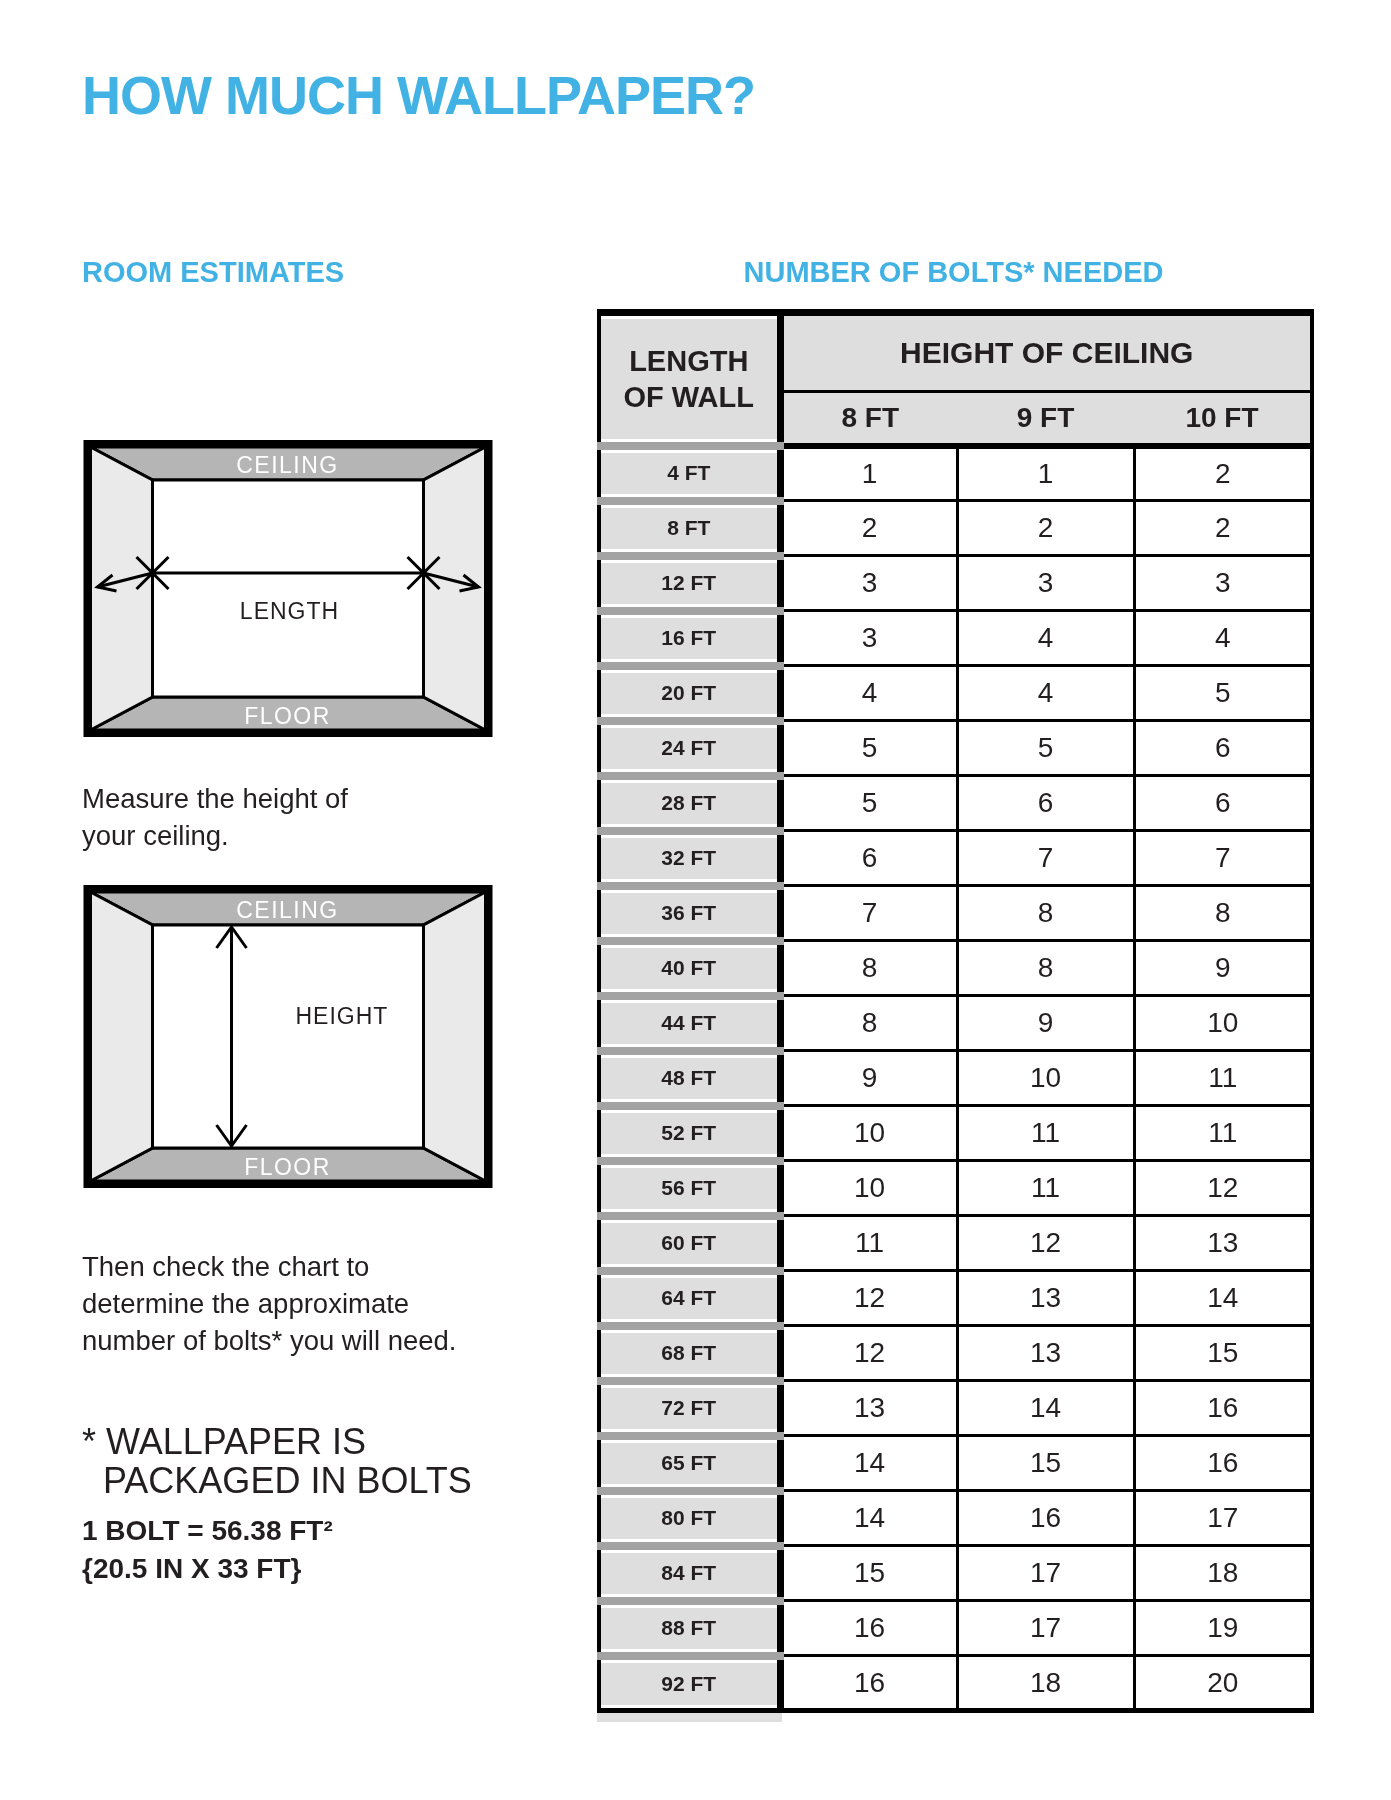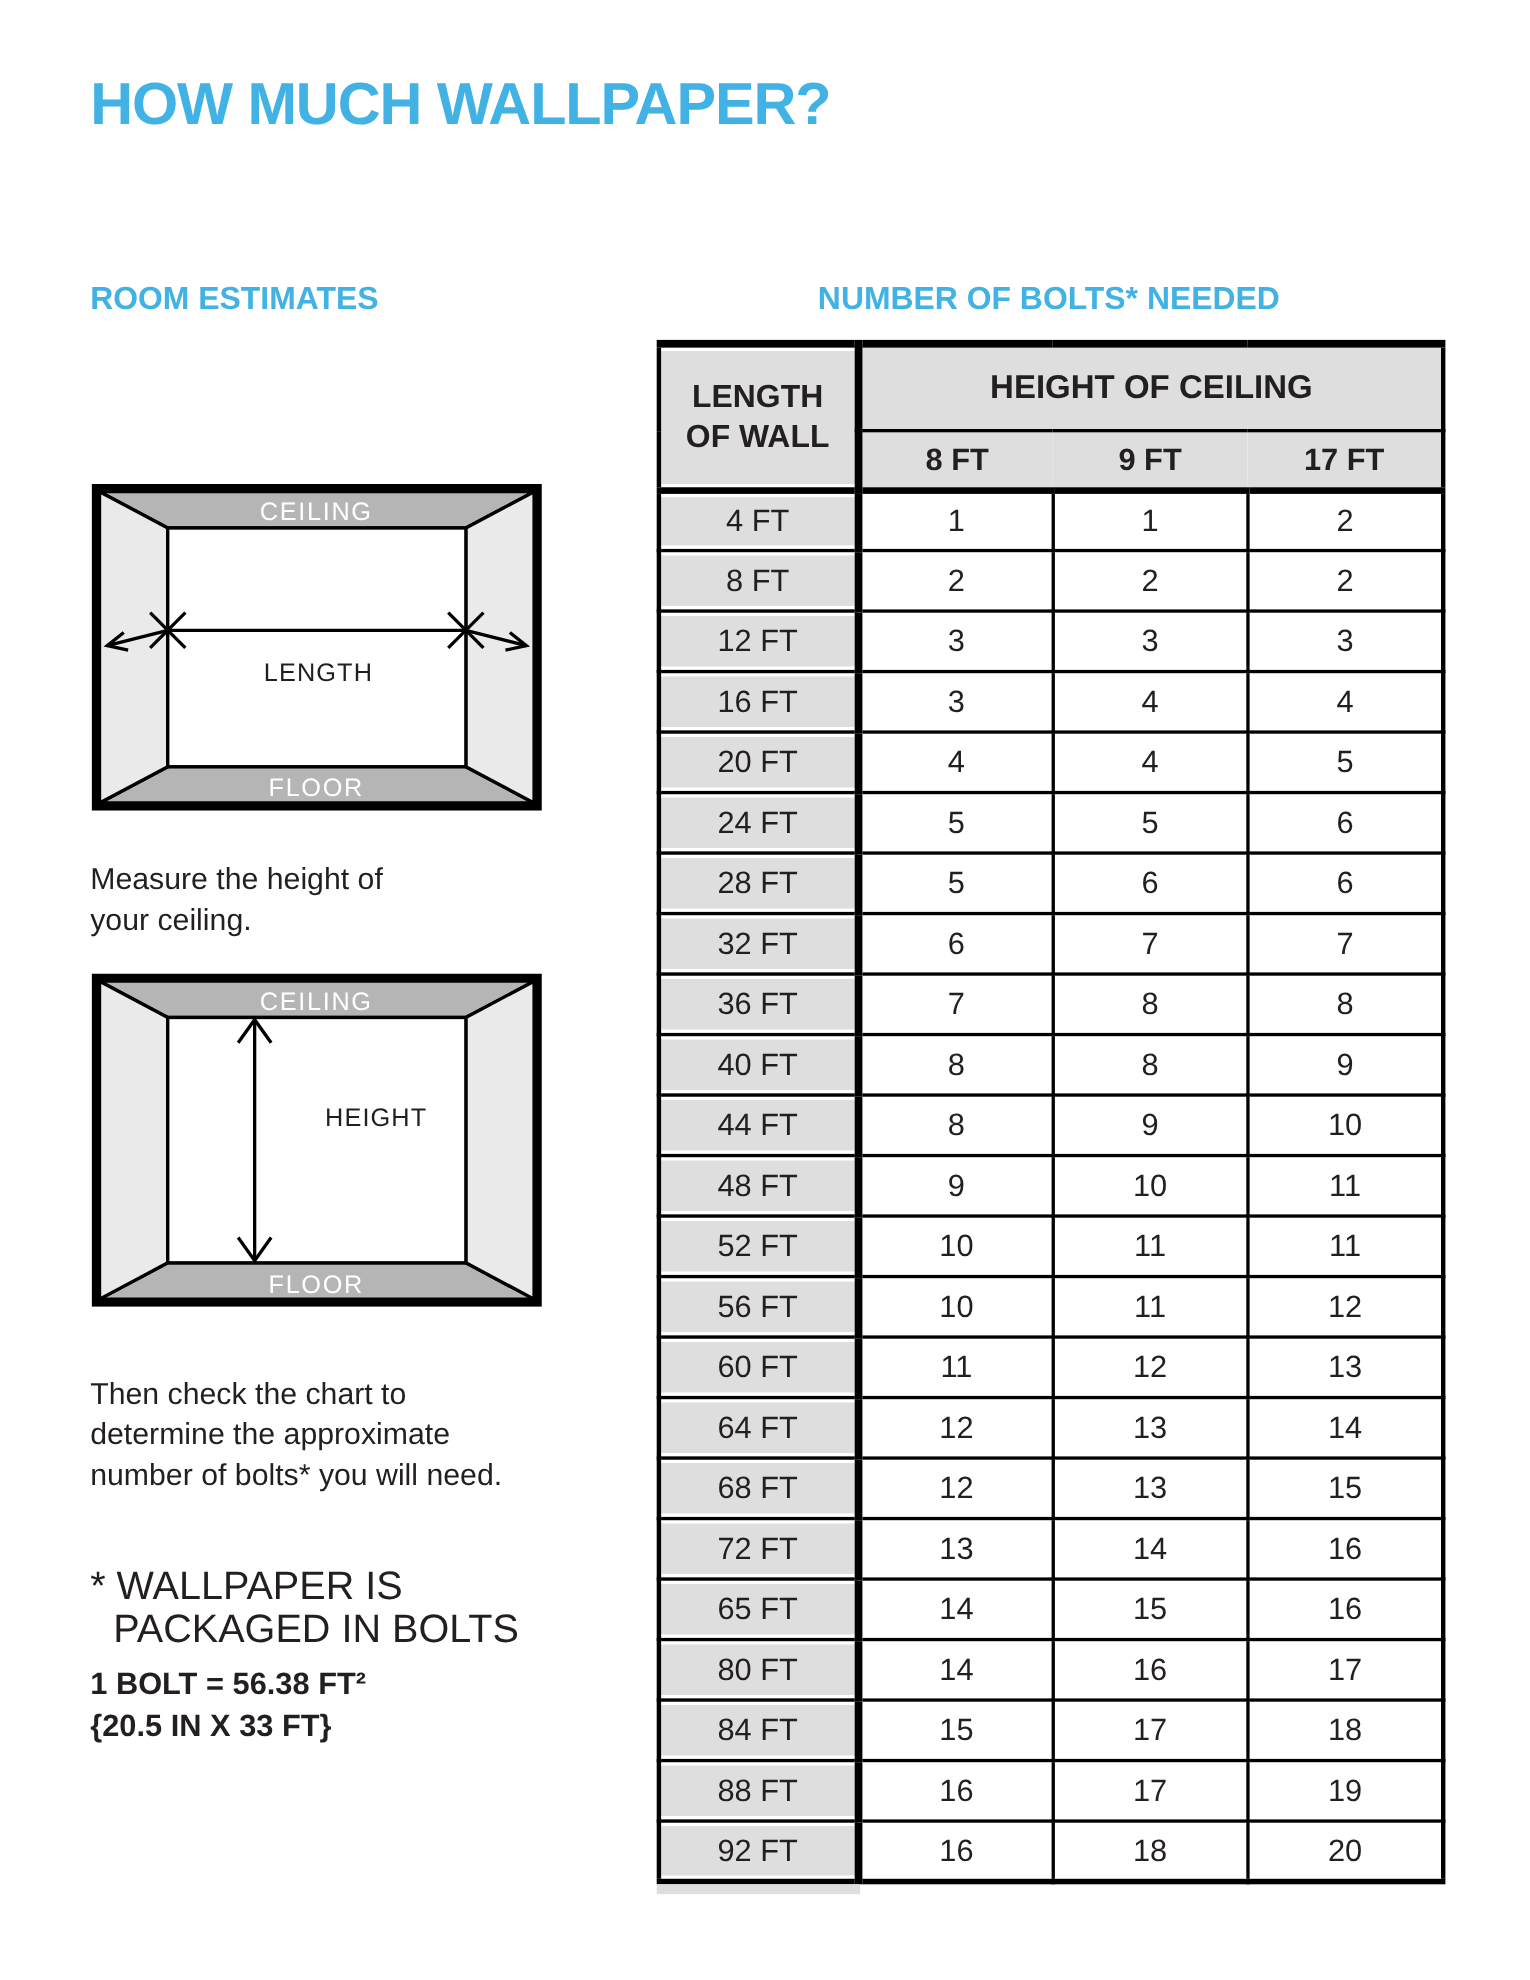--- a/index.html
+++ b/index.html
@@ -36,22 +36,22 @@
   th.corner{
     background:var(--header-gray,#dedede);font-size:29px;font-weight:bold;line-height:36px;
     border-right:7px solid #000;border-bottom:6px solid #000;white-space:pre-line;
     box-shadow:inset 0 3px 0 #fff, inset 0 -3px 0 #fff;
   }
   th.group{background:var(--header-gray,#dedede);font-size:30px;font-weight:bold;border-bottom:3px solid #000;height:74px;}
   tr.sub-row{height:54px;}
   th.sub{background:var(--header-gray,#dedede);font-size:28px;font-weight:bold;border-bottom:6px solid #000;}
   tbody tr{height:55px;}
   tbody th.rowlabel{
-    background:var(--header-gray,#dedede);font-size:28px;font-weight:normal;
-    border-top:3px solid #a3a3a3;border-bottom:3px solid #000;border-right:7px solid #000;
+    background:var(--header-gray,#dedede);font-size:21px;font-weight:bold;
+    border-top:8px solid #a3a3a3;border-bottom:3px solid #000;border-right:7px solid #000;
     box-shadow:inset 0 3px 0 #fff, inset 0 -3px 0 #fff;
   }
   tbody td{background:#fff;font-size:28px;border:3px solid #000;}
   .label-tail{width:185px;height:9px;background:var(--header-gray,#dedede);}
   svg text{font-family:"Liberation Sans","DejaVu Sans",sans-serif;}
   .wall-label{fill:#ffffff;font-size:23px;letter-spacing:1.5px;}
   .measure-label{fill:#231f20;font-size:23px;letter-spacing:1px;}
 </style>
 </head>
 <body>
@@ -136,21 +136,21 @@
       </colgroup>
       <thead>
         <tr>
           <th class="corner" rowspan="2">LENGTH
 OF WALL</th>
           <th class="group" colspan="3">HEIGHT OF CEILING</th>
         </tr>
         <tr class="sub-row">
             <th class="sub">8 FT</th>
             <th class="sub">9 FT</th>
-            <th class="sub">17 FT</th>
+            <th class="sub">10 FT</th>
           </tr>
       </thead>
       <tbody>
           <tr>
             <th class="rowlabel">4 FT</th>
             <td>1</td>
             <td>1</td>
             <td>2</td>
           </tr>
           <tr>

